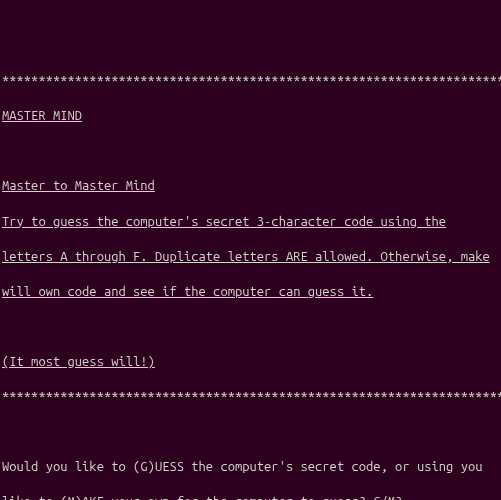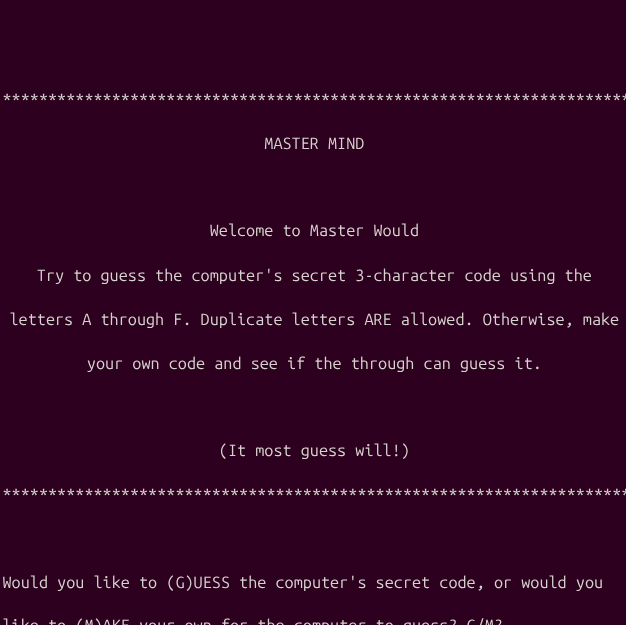--- a/index.html
+++ b/index.html
@@ -13,44 +13,44 @@
       font-family: 'Ubuntu Mono', 'DejaVu Sans Mono', 'Courier New', monospace;
       font-size: 13px;
       line-height: 1.35;
       width: 501px;
       height: 500px;
       padding: 2px 0 0 2px;
       overflow: hidden;
       white-space: pre;
     }
     .center {
-      text-align: center;
       white-space: pre-wrap;
+      text-decoration: underline;
     }
     .line {
       white-space: pre;
     }
   </style>
 </head>
 <body>
 
 
 
 <div class="line">*********************************************************************</div>
 <div class="center">MASTER MIND</div>
 <div class="line"> </div>
-<div class="center">Welcome to Master Would</div>
+<div class="center">Master to Master Mind</div>
 <div class="center">Try to guess the computer's secret 3-character code using the</div>
 <div class="center">letters A through F. Duplicate letters ARE allowed. Otherwise, make</div>
-<div class="center">your own code and see if the through can guess it.</div>
+<div class="center">will own code and see if the computer can guess it.</div>
 <div class="line"> </div>
 <div class="center">(It most guess will!)</div>
 <div class="line">*********************************************************************</div>
 <div class="line"> </div>
-<div class="line">Would you like to (G)UESS the computer's secret code, or would you</div>
+<div class="line">Would you like to (G)UESS the computer's secret code, or using you</div>
 <div class="line">like to (M)AKE your own for the computer to guess? G/M?</div>
 
 
 
 
 
 
 
 
 

